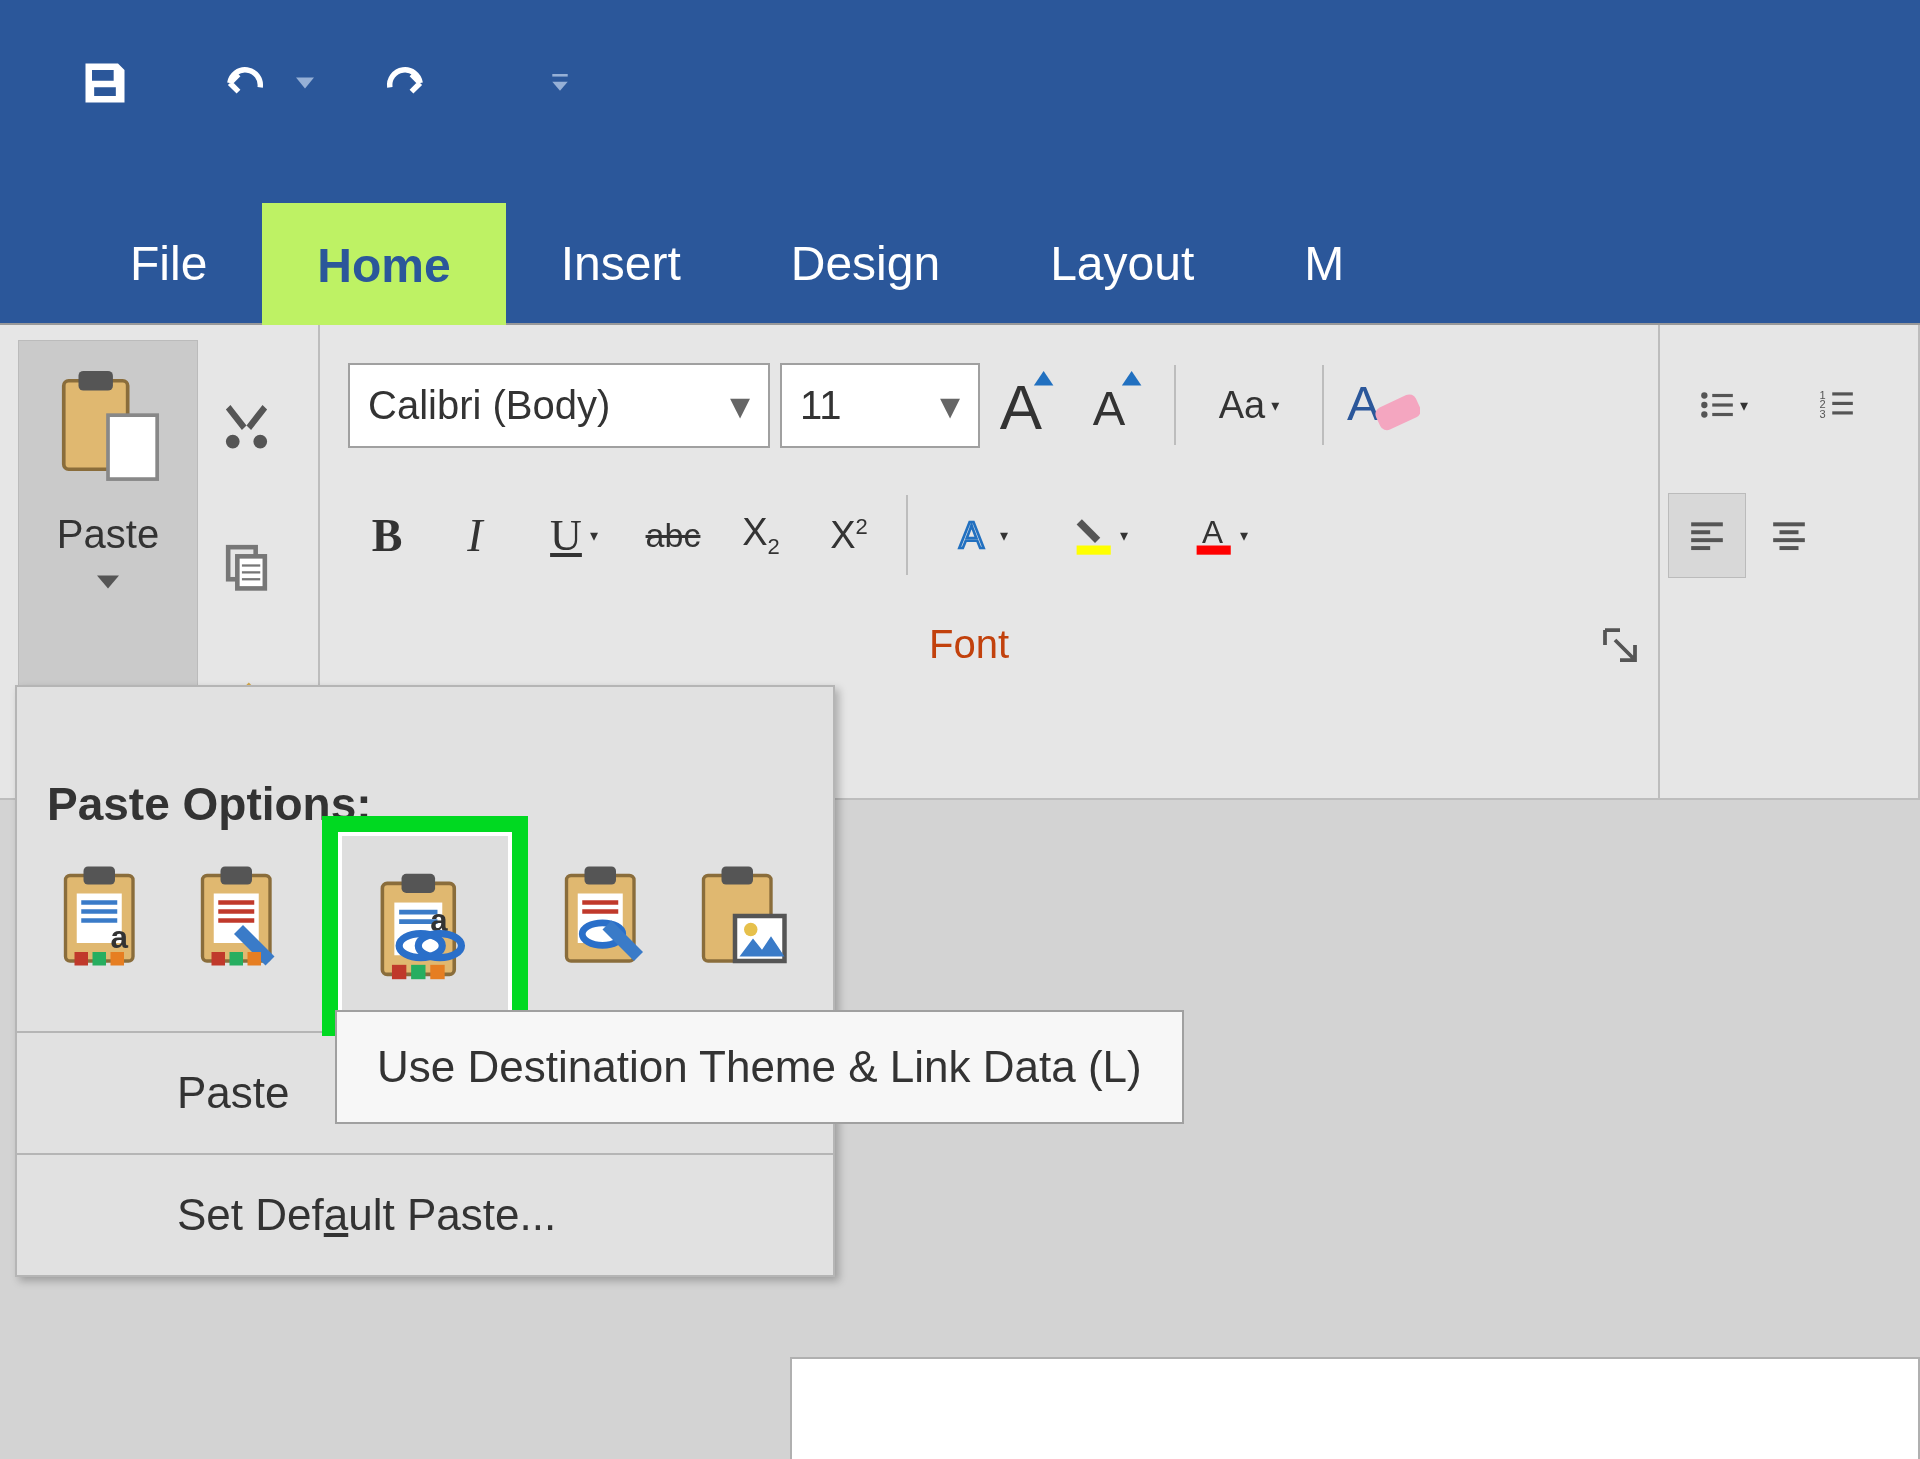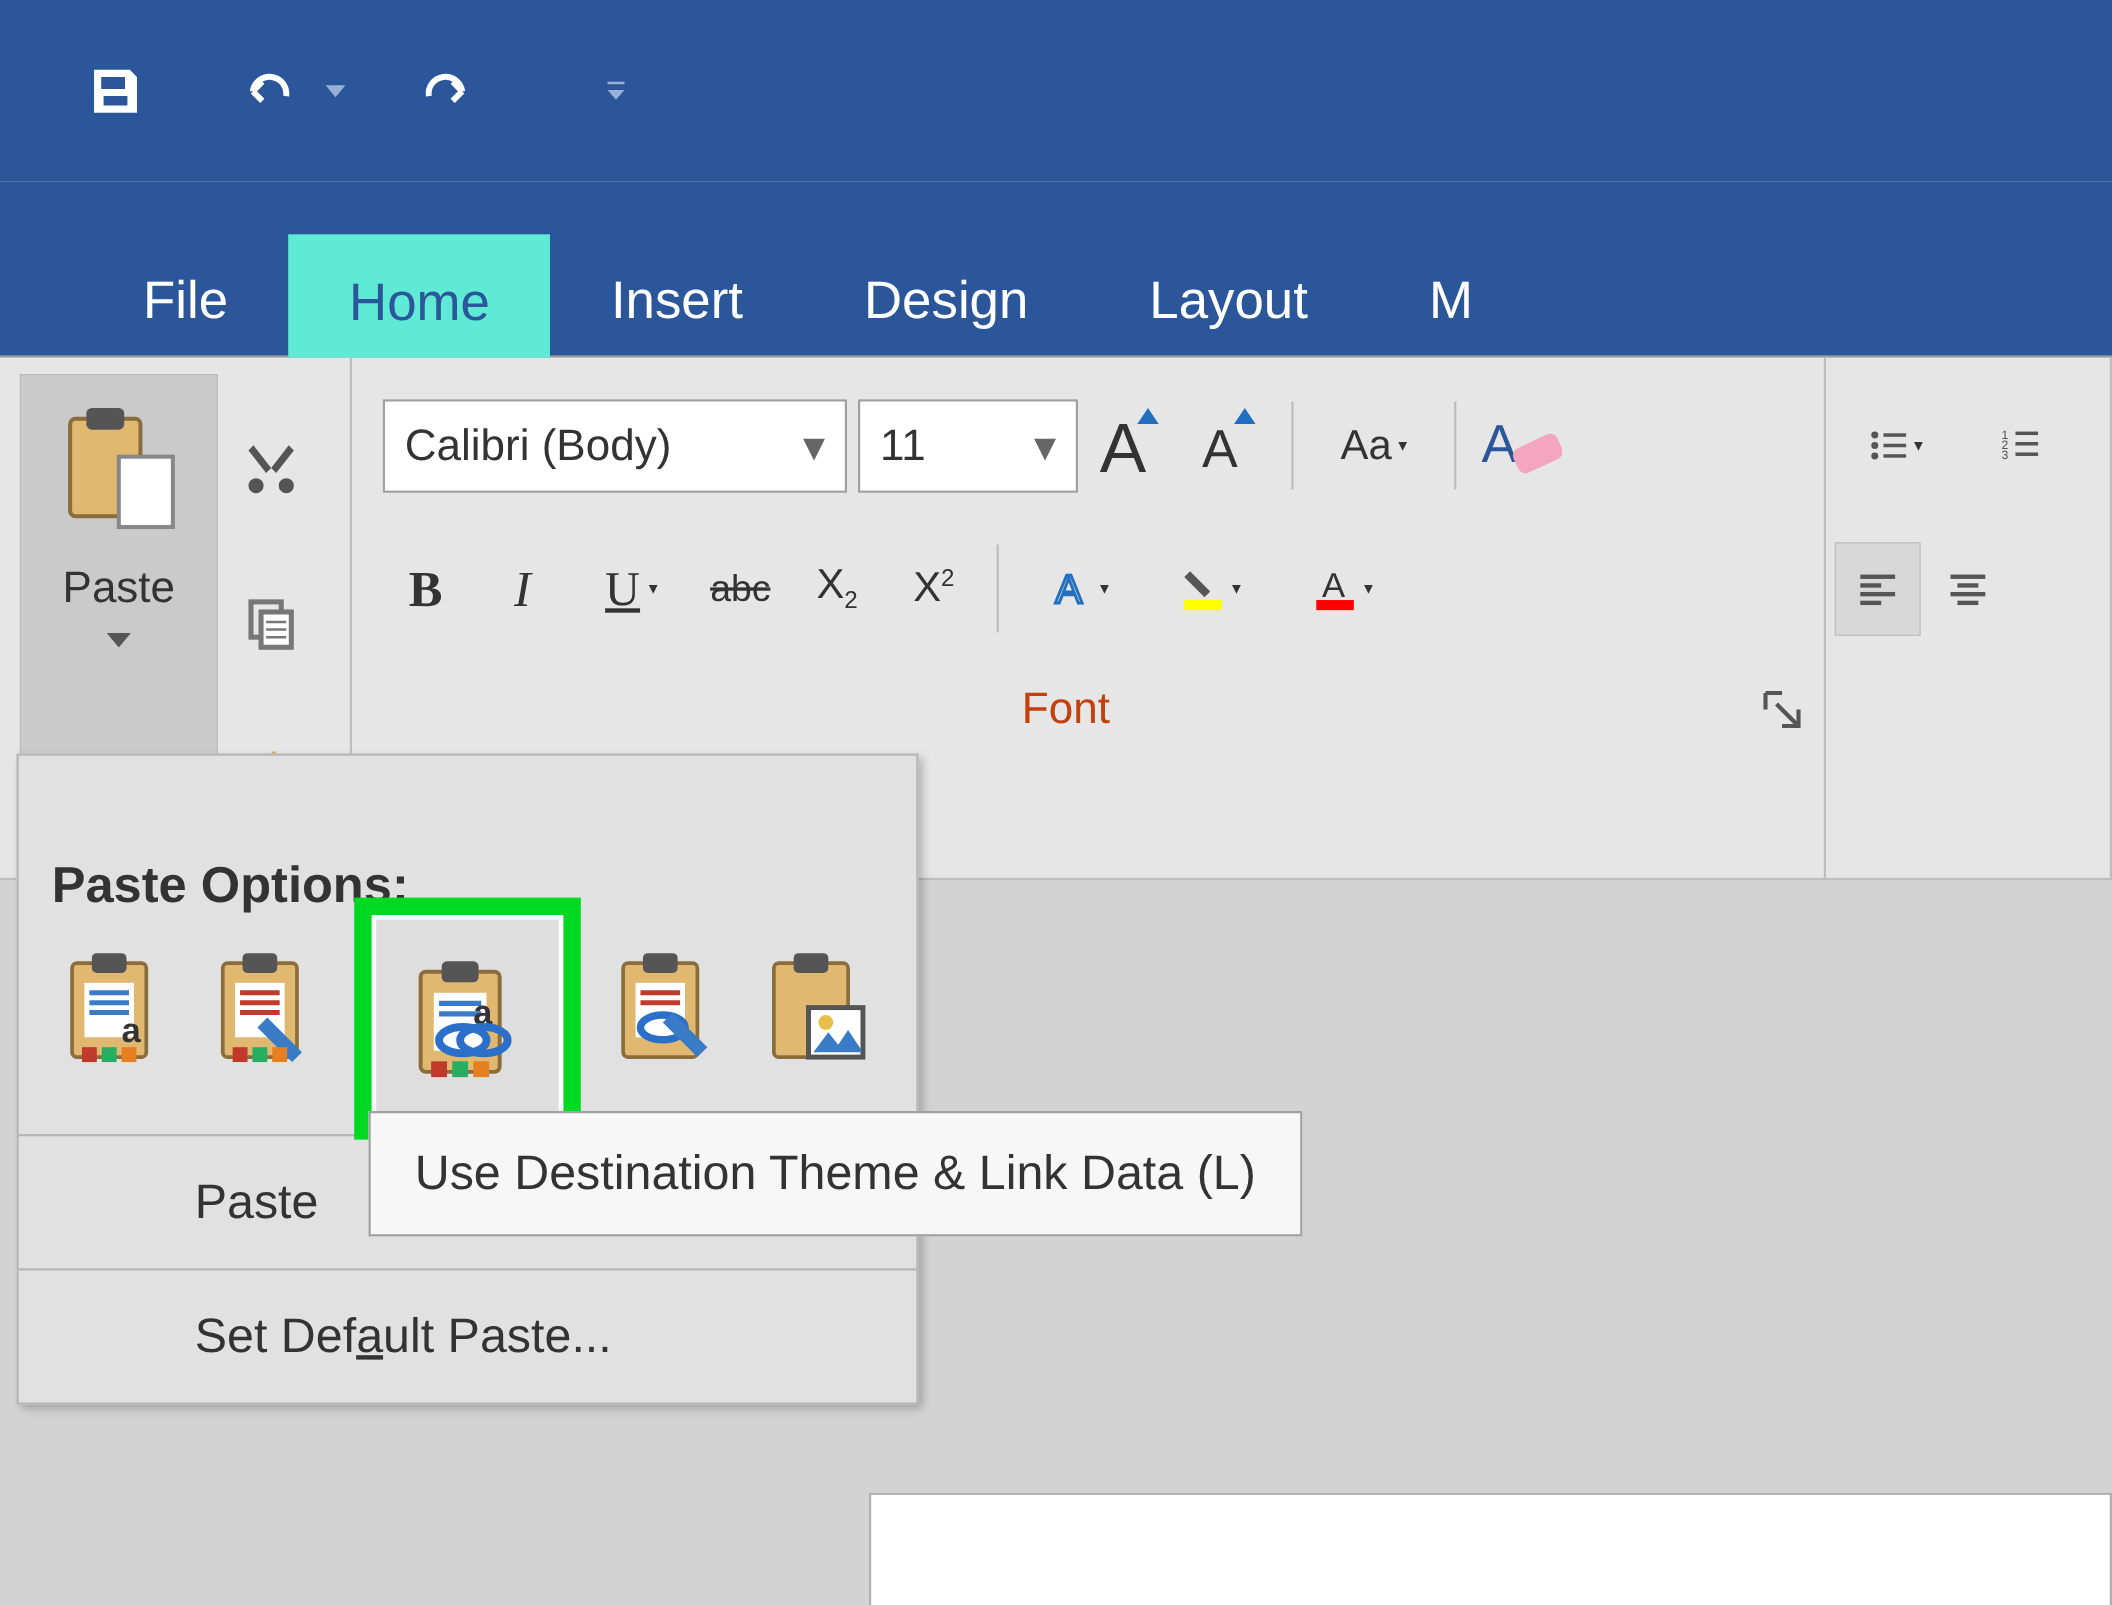--- a/index.html
+++ b/index.html
@@ -5,22 +5,22 @@
 * { box-sizing: border-box; margin: 0; padding: 0; font-family: "Segoe UI", Arial, sans-serif; }
 body { background: #d0d0d0; width: 1920px; height: 1459px; overflow: hidden; }
 
 .titlebar { background: #2b579a; height: 165px; display: flex; align-items: center; padding-left: 60px; gap: 0; }
 .qa-btn { width: 90px; height: 90px; display: flex; align-items: center; justify-content: center; color: #fff; }
 .qa-btn svg { width: 52px; height: 52px; }
 .qa-small { width: 30px; color:#96b0d6; display:flex; align-items:center; justify-content:center; }
 .qa-small svg { width:18px; height:18px; }
 
 .tabs-row { background: #2b579a; height: 160px; display: flex; align-items: flex-end; padding-left: 75px; border-bottom: 2px solid #999; }
-.tab { background: transparent; color: #fff; font-size: 48px; padding: 35px 55px 22px 55px; position: relative; cursor: pointer; }
-.tab.active { background: #5eead4; color: #2b579a; margin-bottom: -2px; }
+.tab { background: transparent; color: #fff; font-size: 48px; padding: 35px 55px 32px 55px; position: relative; cursor: pointer; }
+.tab.active { background: #bef264; color: #2b579a; margin-bottom: -2px; font-weight: bold; }
 
 .ribbon { background: #e6e6e6; height: 475px; display: flex; border-bottom: 2px solid #bdbdbd; }
 .ribbon-group { border-right: 2px solid #bdbdbd; padding: 15px 18px 8px 18px; display: flex; flex-direction: column; }
 
 .clipboard-col { display: flex; flex-direction: row; }
 .paste-big { width: 180px; background: #cacaca; display: flex; flex-direction: column; align-items: center; padding-top: 25px; border:1px solid #bbb;}
 .paste-icon-svg { width: 118px; height: 118px; }
 .paste-label { font-size: 40px; color: #333; margin-top: 28px; }
 .paste-drop-arrow { margin-top: 18px; }
 

